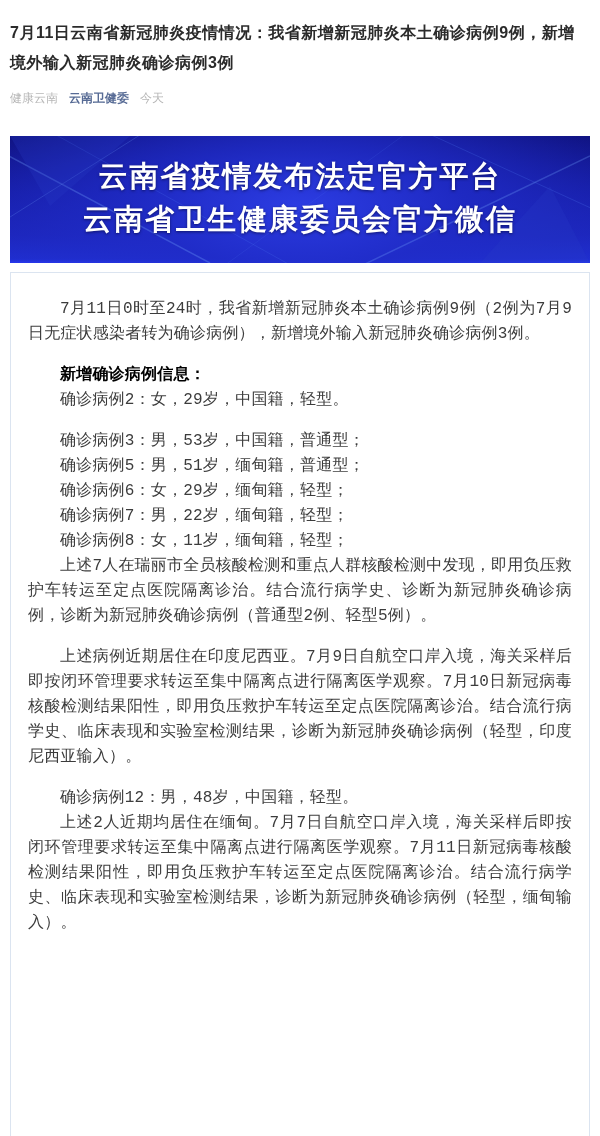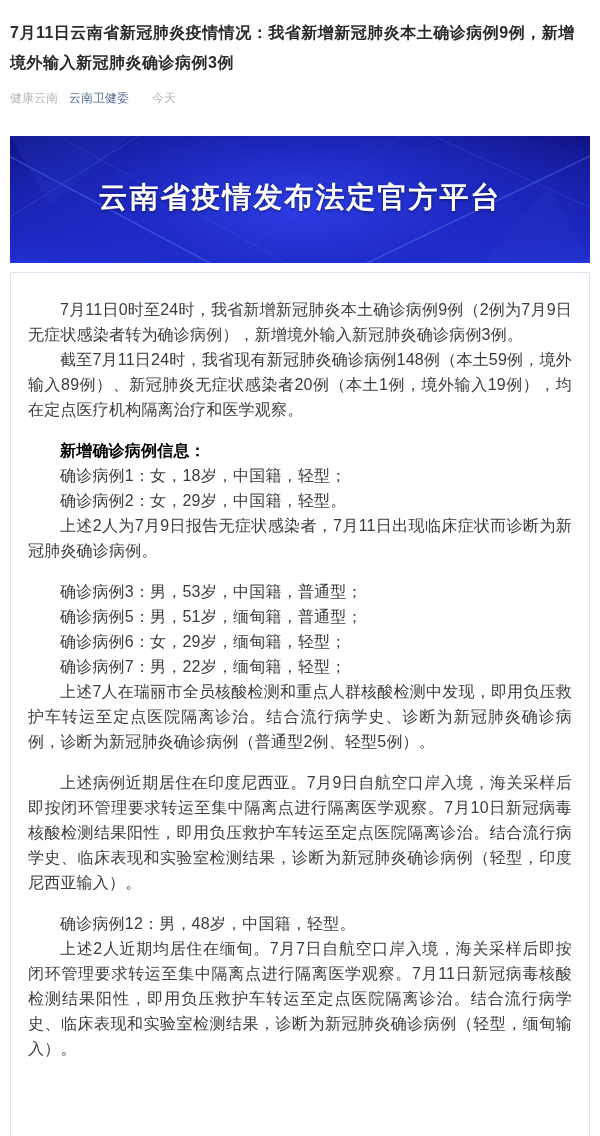--- a/index.html
+++ b/index.html
@@ -27,22 +27,22 @@
   }
   .meta-row {
     margin-top: 11px;
     font-size: 12px;
     line-height: 18px;
     display: flex;
     align-items: center;
     gap: 11px;
   }
   .meta-account { color: #b7b7b7; }
-  .meta-author  { color: #576b95; font-weight: 400; cursor: pointer; }
-  .meta-date    { color: #b7b7b7; margin-left: 12px; }
+  .meta-author  { color: #576b95; font-weight: 700; cursor: pointer; }
+  .meta-date    { color: #b7b7b7; }
 
   .banner {
     margin-top: 29px;
     height: 127px;
     position: relative;
     overflow: hidden;
     background:
       radial-gradient(ellipse 70% 120% at 50% 55%, rgba(45,62,230,0.95) 0%, rgba(32,44,200,0.85) 40%, rgba(16,18,130,0.0) 100%),
       linear-gradient(180deg, #0b0c6e 0%, #141a9e 45%, #1b24b8 78%, #1f2fd2 97%, #2a3cff 100%);
     display: flex;
@@ -70,21 +70,21 @@
   }
 
   .content-box {
     margin-top: 9px;
     border: 1px solid #dbe4f0;
     padding: 24px 17px 60px 17px;
     min-height: 900px;
   }
   .para {
     margin: 0;
-    font-family: Liberation Sans, sans-serif;
+    font-family: Liberation Mono, monospace;
     font-size: 16px;
     line-height: 25px;
     color: #3c3c3c;
     text-indent: 2em;
     text-align: justify;
     letter-spacing: 0.2px;
   }
   .para.bold { font-weight: 700; color: #000000; }
   .para.blank { height: 16px; }
 </style>
@@ -106,35 +106,34 @@
       <line x1="-20" y1="10" x2="200" y2="127" stroke="rgba(120,170,255,0.30)" stroke-width="1.5"></line>
       <line x1="30" y1="-10" x2="300" y2="140" stroke="rgba(90,140,255,0.18)" stroke-width="1"></line>
       <line x1="580" y1="20" x2="330" y2="140" stroke="rgba(120,170,255,0.28)" stroke-width="1.5"></line>
       <line x1="620" y1="90" x2="380" y2="-20" stroke="rgba(90,140,255,0.20)" stroke-width="1"></line>
       <line x1="-30" y1="100" x2="160" y2="-20" stroke="rgba(120,170,255,0.22)" stroke-width="1"></line>
       <line x1="200" y1="140" x2="420" y2="-20" stroke="rgba(80,120,240,0.15)" stroke-width="1"></line>
       <polygon points="0,0 120,0 40,70" fill="rgba(40,60,200,0.25)"></polygon>
       <polygon points="580,127 470,127 540,50" fill="rgba(40,60,200,0.25)"></polygon>
     </svg>
     <div class="banner-text">云南省疫情发布法定官方平台</div>
+    <div class="banner-text">云南省卫生健康委员会官方微信</div>
   </div>
 
   <div class="content-box">
       <p class="para">7月11日0时至24时，我省新增新冠肺炎本土确诊病例9例（2例为7月9日无症状感染者转为确诊病例），新增境外输入新冠肺炎确诊病例3例。</p>
-      <p class="para">截至7月11日24时，我省现有新冠肺炎确诊病例148例（本土59例，境外输入89例）、新冠肺炎无症状感染者20例（本土1例，境外输入19例），均在定点医疗机构隔离治疗和医学观察。</p>
       <p class="para blank"></p>
       <p class="para bold">新增确诊病例信息：</p>
-      <p class="para">确诊病例1：女，18岁，中国籍，轻型；</p>
       <p class="para">确诊病例2：女，29岁，中国籍，轻型。</p>
-      <p class="para">上述2人为7月9日报告无症状感染者，7月11日出现临床症状而诊断为新冠肺炎确诊病例。</p>
       <p class="para blank"></p>
       <p class="para">确诊病例3：男，53岁，中国籍，普通型；</p>
       <p class="para">确诊病例5：男，51岁，缅甸籍，普通型；</p>
       <p class="para">确诊病例6：女，29岁，缅甸籍，轻型；</p>
       <p class="para">确诊病例7：男，22岁，缅甸籍，轻型；</p>
+      <p class="para">确诊病例8：女，11岁，缅甸籍，轻型；</p>
       <p class="para">上述7人在瑞丽市全员核酸检测和重点人群核酸检测中发现，即用负压救护车转运至定点医院隔离诊治。结合流行病学史、诊断为新冠肺炎确诊病例，诊断为新冠肺炎确诊病例（普通型2例、轻型5例）。</p>
       <p class="para blank"></p>
       <p class="para">上述病例近期居住在印度尼西亚。7月9日自航空口岸入境，海关采样后即按闭环管理要求转运至集中隔离点进行隔离医学观察。7月10日新冠病毒核酸检测结果阳性，即用负压救护车转运至定点医院隔离诊治。结合流行病学史、临床表现和实验室检测结果，诊断为新冠肺炎确诊病例（轻型，印度尼西亚输入）。</p>
       <p class="para blank"></p>
       <p class="para">确诊病例12：男，48岁，中国籍，轻型。</p>
       <p class="para">上述2人近期均居住在缅甸。7月7日自航空口岸入境，海关采样后即按闭环管理要求转运至集中隔离点进行隔离医学观察。7月11日新冠病毒核酸检测结果阳性，即用负压救护车转运至定点医院隔离诊治。结合流行病学史、临床表现和实验室检测结果，诊断为新冠肺炎确诊病例（轻型，缅甸输入）。</p>
     </div>
 
 </div>
 

